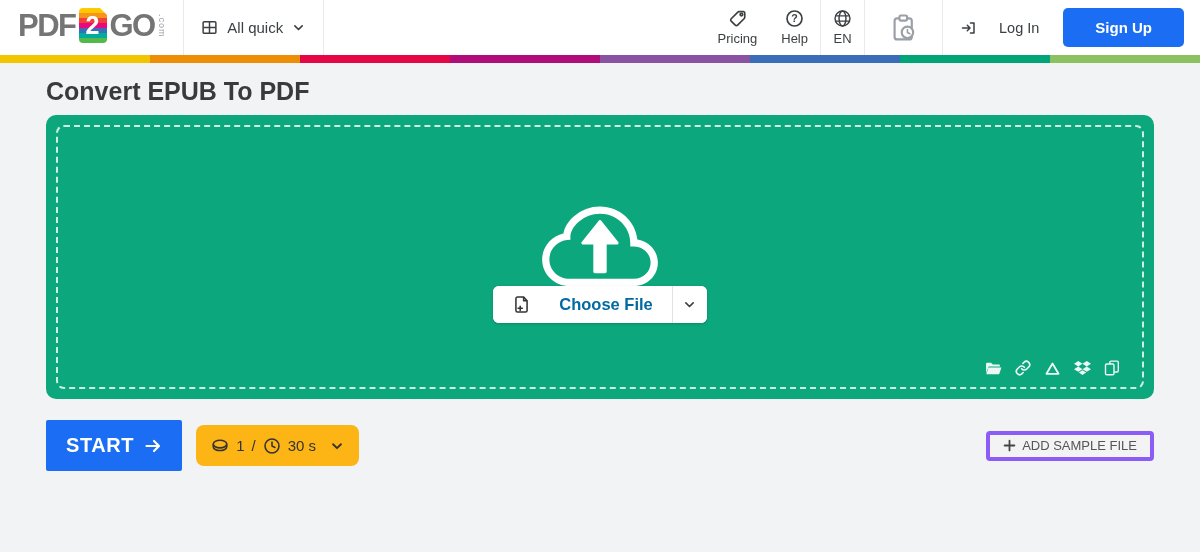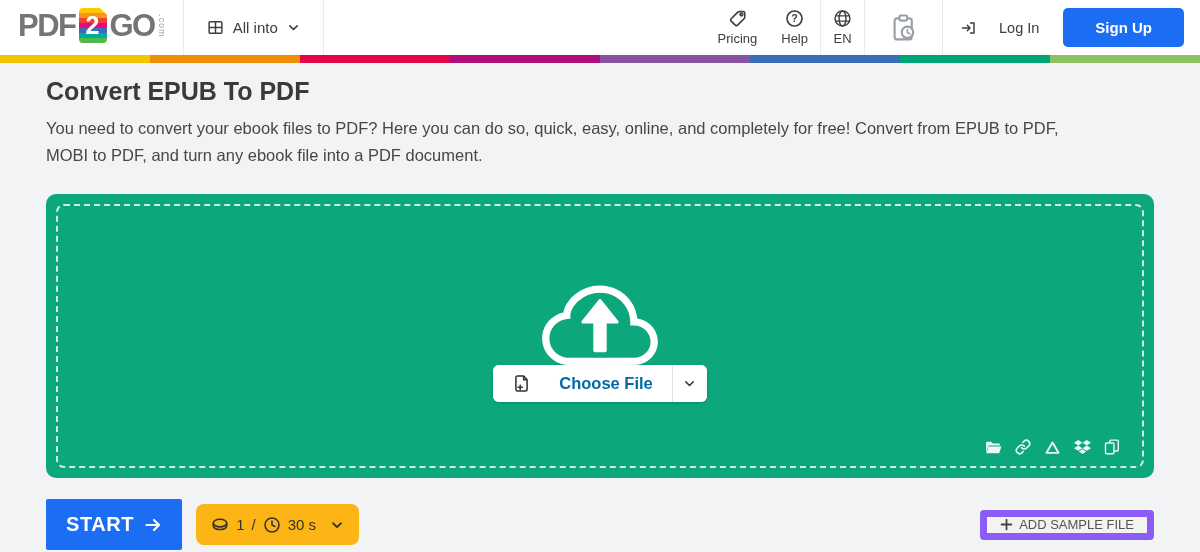--- a/index.html
+++ b/index.html
@@ -85,21 +85,21 @@
     padding:0 20px;font-size:20px;font-weight:bold;letter-spacing:.6px;
     display:flex;align-items:center;gap:10px;cursor:pointer;font-family:inherit;
   }
   .credits-pill{
     margin-left:14px;background:var(--orange);border:none;border-radius:8px;height:41px;
     padding:0 15px;display:flex;align-items:center;gap:7px;font-size:15px;color:#333;
     cursor:pointer;font-family:inherit;
   }
   .credits-pill .chev{margin-left:7px;display:flex;}
   .sample-btn{
-    margin-left:auto;background:#f3f3f3;border:7px solid #8b5cf6;border-radius:4px;height:30px;
+    margin-left:auto;background:#f3f3f3;border:4px solid #8b5cf6;border-radius:4px;height:30px;
     padding:0 13px;font-size:13px;color:#555;display:flex;align-items:center;gap:6px;
     cursor:pointer;font-family:inherit;
   }
   svg{display:block;}
 </style>
 </head>
 <body>
 
 <header class="navbar">
   <div class="logo">
@@ -109,21 +109,21 @@
     <span class="logo-com">.com</span>
   </div>
 
   <button class="alltools">
     <span>
       <svg width="17" height="17" viewBox="0 0 16 16" fill="none" stroke="#3c4043" stroke-width="1.4">
         <rect x="2" y="2.5" width="12" height="11" rx="1"></rect>
           <path d="M8 2.5 V13.5 M2 8 H14"></path>
       </svg>
     </span>
-    <span>All into</span>
+    <span>All quick</span>
     <span>
       <svg width="13" height="13" viewBox="0 0 16 16" fill="none" stroke="#3c4043" stroke-width="2" stroke-linecap="round" stroke-linejoin="round">
         <path d="M3.5 6 L8 10.5 L12.5 6"></path>
       </svg>
     </span>
   </button>
 
   <nav class="nav-right">
     <button class="nav-item">
       <span>
@@ -193,21 +193,20 @@
     <div class="rainbow-seg" style="background: rgb(228, 6, 69);"></div>
     <div class="rainbow-seg" style="background: rgb(176, 13, 122);"></div>
     <div class="rainbow-seg" style="background: rgb(137, 83, 161);"></div>
     <div class="rainbow-seg" style="background: rgb(58, 109, 184);"></div>
     <div class="rainbow-seg" style="background: rgb(0, 165, 119);"></div>
     <div class="rainbow-seg" style="background: rgb(140, 193, 95);"></div>
   </div>
 
 <main class="main">
   <h1 class="page-title">Convert EPUB To PDF</h1>
-  <p class="page-desc">You need to convert your ebook files to PDF? Here you can do so, quick, easy, online, and completely for free! Convert from EPUB to PDF, MOBI to PDF, and turn any ebook file into a PDF document.</p>
 
   <section class="dropzone">
     <div class="dropzone-inner">
       <span>
         <svg width="116" height="94" viewBox="0 0 16 13" fill="#fff">
           <path d="M4.406 3.342A5.53 5.53 0 0 1 8 2c2.69 0 4.923 2 5.166 4.579C14.758 6.804 16 8.137 16 9.773 16 11.569 14.502 13 12.687 13H3.781C1.708 13 0 11.366 0 9.318c0-1.763 1.266-3.223 2.942-3.593.143-.863.698-1.723 1.464-2.383m.653.757c-.757.653-1.153 1.44-1.153 2.056v.448l-.445.049C2.064 6.805 1 7.952 1 9.318 1 10.785 2.23 12 3.781 12h8.906C13.98 12 15 10.988 15 9.773c0-1.216-1.02-2.228-2.313-2.228h-.5v-.5C12.188 4.825 10.328 3 8 3a4.53 4.53 0 0 0-2.941 1.1z"></path>
           <path d="M8 4.1 L5.65 7.05 H7.3 V11 H8.7 V7.05 H10.35 Z" stroke="#fff" stroke-width=".45" stroke-linejoin="round"></path>
         </svg>
       </span>
 

